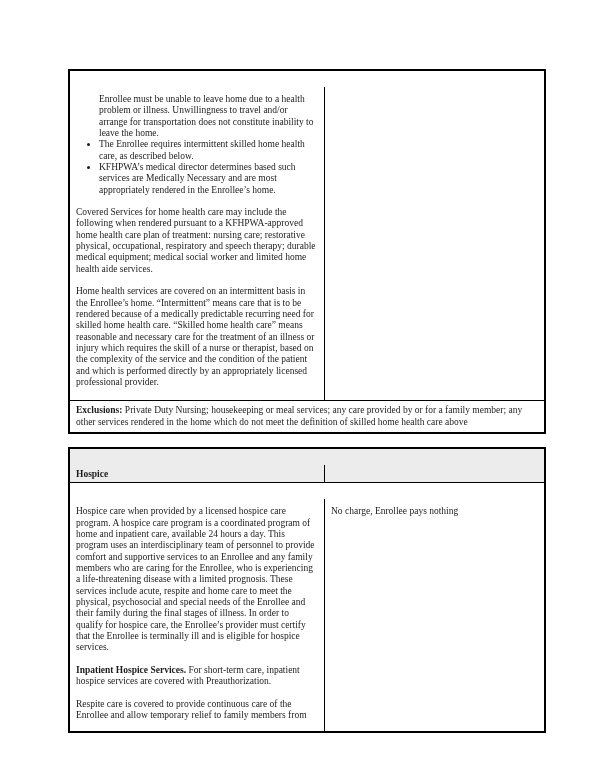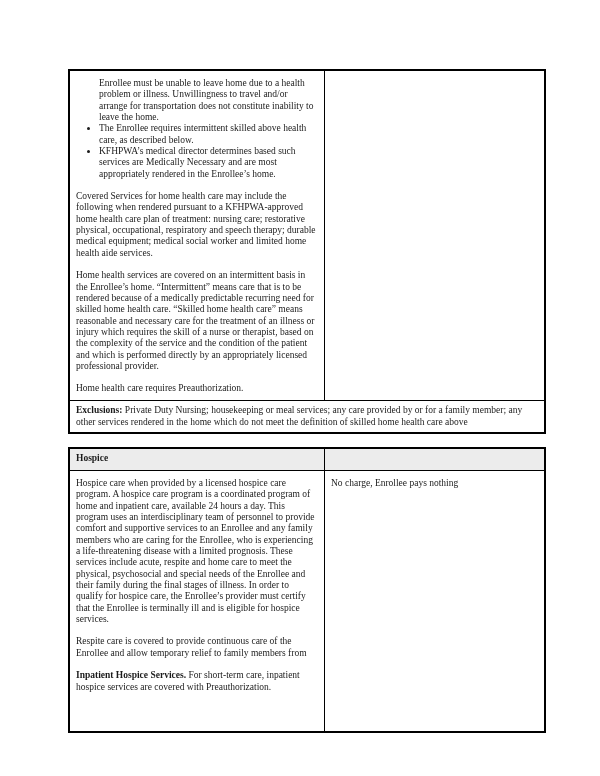--- a/index.html
+++ b/index.html
@@ -19,21 +19,21 @@
     position: absolute;
     left: 68px;
     width: 478px;
     border: 2px solid #000;
     display: flex;
     flex-direction: column;
   }
   .tbl1 { top: 69px; height: 365px; }
   .tbl2 { top: 447px; height: 286px; }
   .main-row { flex: 1 1 auto; display: flex; min-height: 0; overflow: hidden; }
-  .cell { overflow: hidden; }
+  .cell { overflow: hidden; margin-top: 16px; }
   .cell.left {
     width: 255px;
     border-right: 1px solid #000;
     padding: 7px 6px 5px 6px;
   }
   .cell.right { flex: 1 1 auto; padding: 7px 6px 0 6px; }
   .hang { margin-left: 23px; }
   ul.bullets {
     list-style: disc outside;
     margin: 0;
@@ -67,21 +67,21 @@
 </head>
 <body>
 
 <div class="page">
 
   <section class="tbl tbl1">
     <div class="main-row">
       <div class="cell left">
         <div class="hang">Enrollee must be unable to leave home due to a health problem or illness. Unwillingness to travel and/or arrange for transportation does not constitute inability to leave the home.</div>
         <ul class="bullets">
-          <li>The Enrollee requires intermittent skilled above health care, as described below.</li>
+          <li>The Enrollee requires intermittent skilled home health care, as described below.</li>
           <li>KFHPWA’s medical director determines based such services are Medically Necessary and are most appropriately rendered in the Enrollee’s home.</li>
         </ul>
         <p class="para">Covered Services for home health care may include the following when rendered pursuant to a KFHPWA-approved home health care plan of treatment: nursing care; restorative physical, occupational, respiratory and speech therapy; durable medical equipment; medical social worker and limited home health aide services.</p>
         <p class="para">Home health services are covered on an intermittent basis in the Enrollee’s home. “Intermittent” means care that is to be rendered because of a medically predictable recurring need for skilled home health care. “Skilled home health care” means reasonable and necessary care for the treatment of an illness or injury which requires the skill of a nurse or therapist, based on the complexity of the service and the condition of the patient and which is performed directly by an appropriately licensed professional provider.</p>
         <p class="para">Home health care requires Preauthorization.</p>
       </div>
       <div class="cell right"></div>
     </div>
     <div class="exclusions-row">
       <span class="b">Exclusions:</span><span> Private Duty Nursing; housekeeping or meal services; any care provided by or for a family member; any other services rendered in the home which do not meet the definition of skilled home health care above</span>
@@ -89,24 +89,24 @@
   </section>
 
   <section class="tbl tbl2">
     <div class="header-row">
       <div class="cell left b">Hospice</div>
       <div class="cell right"></div>
     </div>
     <div class="main-row">
       <div class="cell left">
         <div>Hospice care when provided by a licensed hospice care program. A hospice care program is a coordinated program of home and inpatient care, available 24 hours a day.  This program uses an interdisciplinary team of personnel to provide comfort and supportive services to an Enrollee and any family members who are caring for the Enrollee, who is experiencing a life-threatening disease with a limited prognosis.  These services include acute, respite and home care to meet the physical, psychosocial and special needs of the Enrollee and their family during the final stages of illness. In order to qualify for hospice care, the Enrollee’s provider must certify that the Enrollee is terminally ill and is eligible for hospice services.</div>
-        <p class="para">Respite care is covered to provide continuous care of the Enrollee and allow temporary relief to family members from</p>
         <p class="para">
           <span class="b">Inpatient Hospice Services.</span><span> For short-term care, inpatient hospice services are covered with Preauthorization.</span>
         </p>
+        <p class="para">Respite care is covered to provide continuous care of the Enrollee and allow temporary relief to family members from</p>
       </div>
       <div class="cell right">
         <div>No charge, Enrollee pays nothing</div>
       </div>
     </div>
   </section>
 
 
 </div>
 

